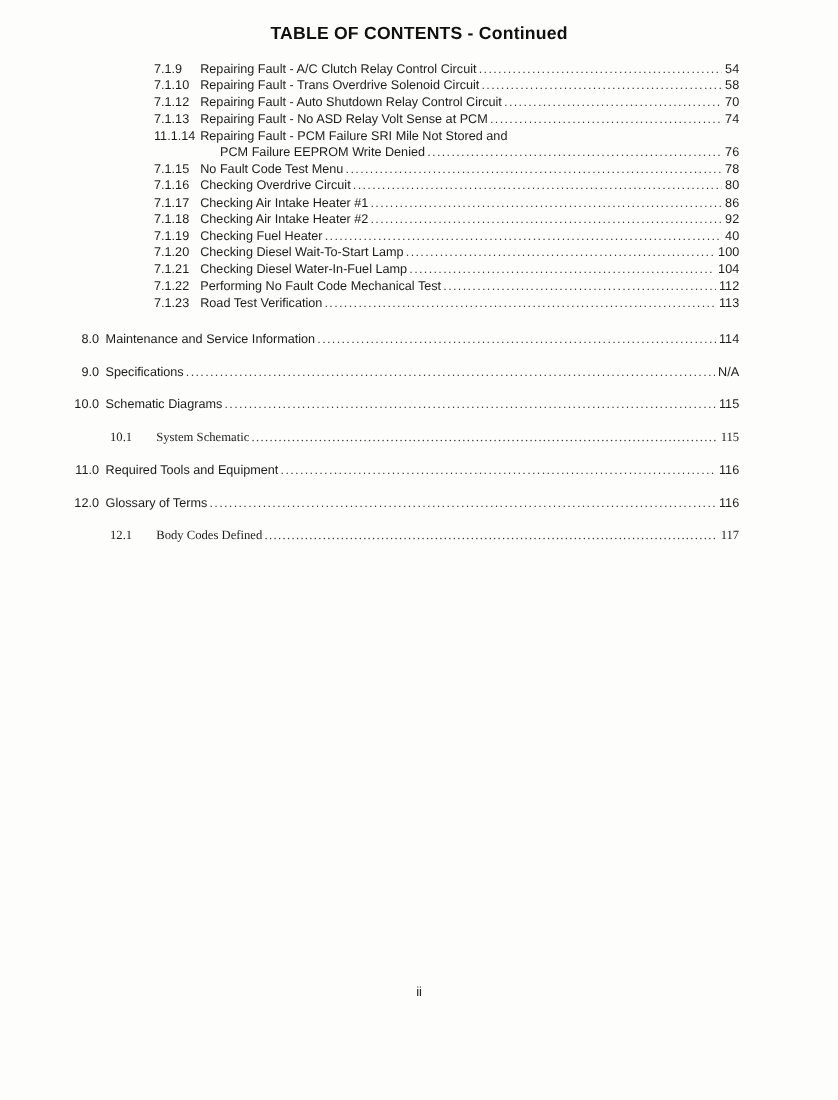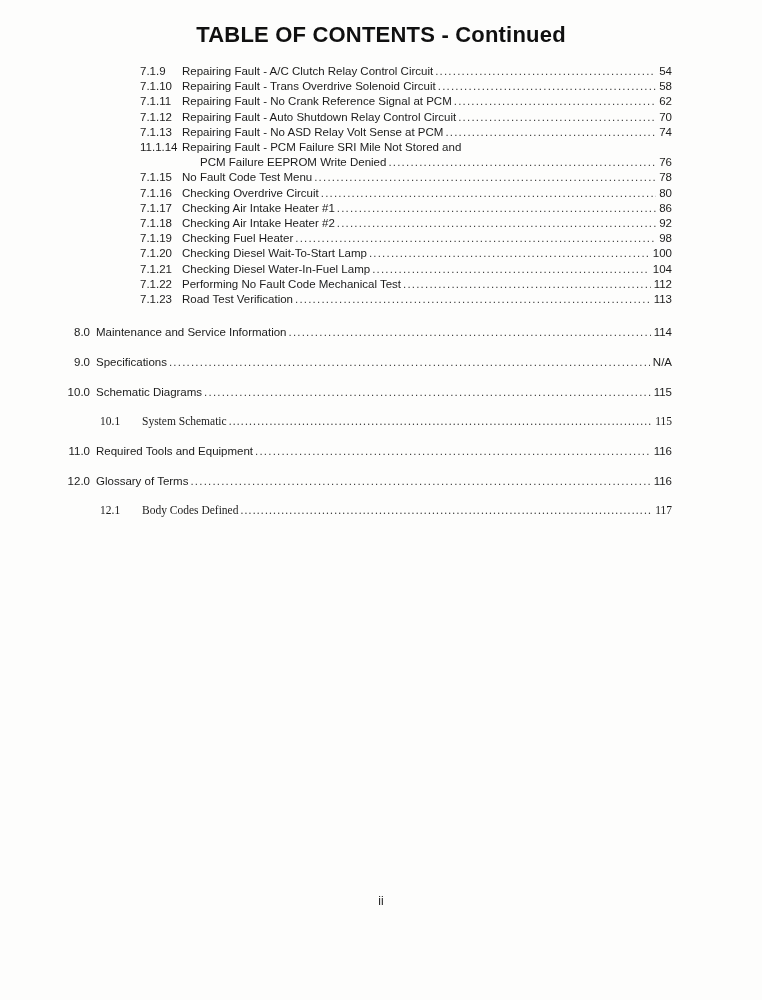--- a/index.html
+++ b/index.html
@@ -9,21 +9,21 @@
     height: 1000px;
     background: #fdfdfc;
     position: relative;
     overflow: hidden;
     font-family: "Liberation Sans", sans-serif;
     color: #1c1c1c;
   }
   .doc-title {
     padding-top: 22px;
     text-align: center;
-    font-size: 22px;
+    font-size: 16px;
     font-weight: 700;
     letter-spacing: 0.2px;
     color: #101010;
   }
   
   .toc-row {
     display: flex;
     align-items: flex-end;
     white-space: nowrap;
     font-size: 11.5px;
@@ -76,26 +76,20 @@
         <span class="leader"></span>
         <span class="pg">54</span>
       </div>
       <div class="toc-row sub">
         <span class="num">7.1.10</span>
         <span class="title">Repairing Fault - Trans Overdrive Solenoid Circuit</span>
         <span class="leader"></span>
         <span class="pg">58</span>
       </div>
       <div class="toc-row sub">
-        <span class="num">7.1.11</span>
-        <span class="title">Repairing Fault - No Crank Reference Signal at PCM</span>
-        <span class="leader"></span>
-        <span class="pg">62</span>
-      </div>
-      <div class="toc-row sub">
         <span class="num">7.1.12</span>
         <span class="title">Repairing Fault - Auto Shutdown Relay Control Circuit</span>
         <span class="leader"></span>
         <span class="pg">70</span>
       </div>
       <div class="toc-row sub">
         <span class="num">7.1.13</span>
         <span class="title">Repairing Fault - No ASD Relay Volt Sense at PCM</span>
         <span class="leader"></span>
         <span class="pg">74</span>
@@ -131,21 +125,21 @@
       <div class="toc-row sub">
         <span class="num">7.1.18</span>
         <span class="title">Checking Air Intake Heater #2</span>
         <span class="leader"></span>
         <span class="pg">92</span>
       </div>
       <div class="toc-row sub">
         <span class="num">7.1.19</span>
         <span class="title">Checking Fuel Heater</span>
         <span class="leader"></span>
-        <span class="pg">98</span>
+        <span class="pg">40</span>
       </div>
       <div class="toc-row sub">
         <span class="num">7.1.20</span>
         <span class="title">Checking Diesel Wait-To-Start Lamp</span>
         <span class="leader"></span>
         <span class="pg">100</span>
       </div>
       <div class="toc-row sub">
         <span class="num">7.1.21</span>
         <span class="title">Checking Diesel Water-In-Fuel Lamp</span>

